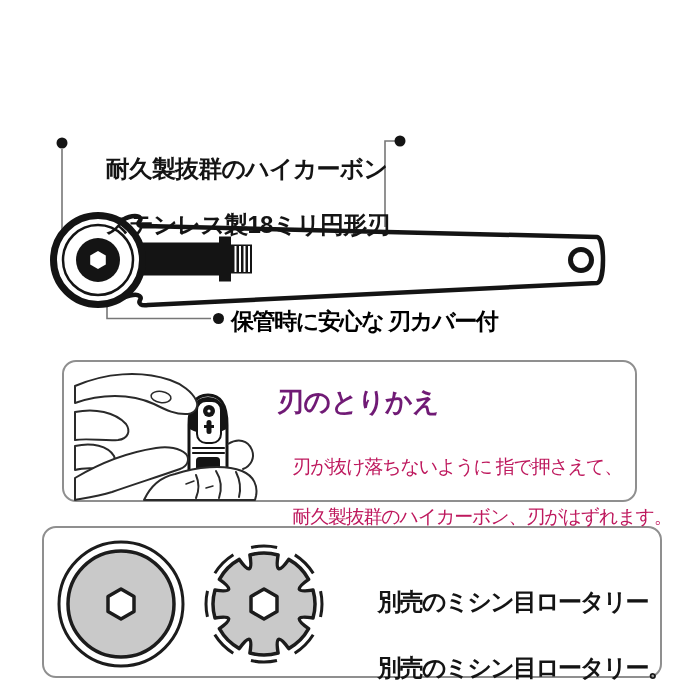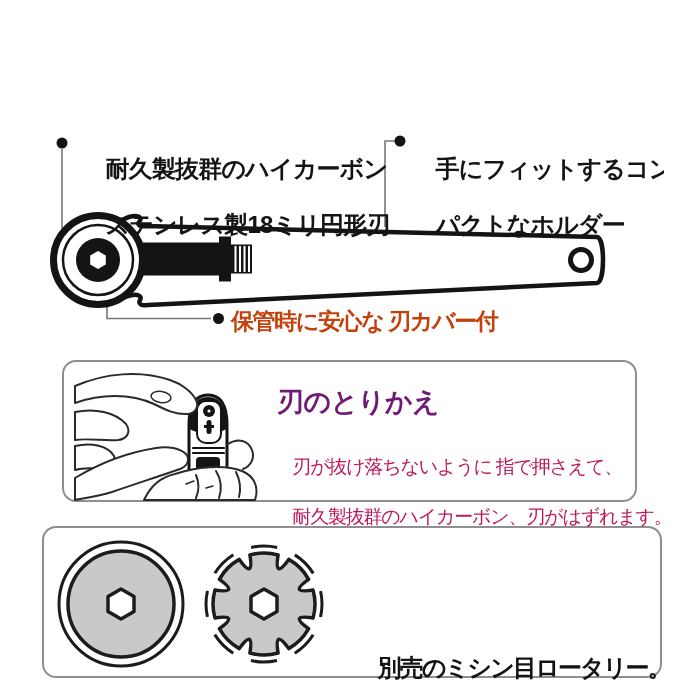--- a/index.html
+++ b/index.html
@@ -3,21 +3,21 @@
 <meta charset="utf-8">
 <style>
   html,body{margin:0;padding:0;background:#fff;}
   .canvas{
     position:relative;width:664px;height:700px;background:#ffffff;overflow:hidden;
     font-family:"Liberation Sans",sans-serif;color:#141414;margin-top:48px;
   }
   .art{position:absolute;left:0;top:0;width:700px;height:700px;z-index:1;}
   .txt{position:absolute;z-index:2;white-space:pre;}
   .callout{font-size:24px;line-height:28px;font-weight:600;letter-spacing:-0.8px;color:#141414;}
-  .callout-cover{font-size:23px;font-weight:600;letter-spacing:-1.4px;color:#c2410c;}
+  .callout-cover{font-size:23px;font-weight:600;letter-spacing:-1.4px;color:#000000;}
   .round-box{
     position:absolute;z-index:0;background:#fff;border:2px solid #8f8f8f;border-radius:14px;
     box-sizing:border-box;
   }
   .box-title{font-size:27px;font-weight:700;letter-spacing:-0.5px;color:#701a75;}
   .box-body{font-size:19px;line-height:25px;font-weight:500;letter-spacing:-1.2px;color:#be185d;}
   .spare-text{font-size:24px;line-height:33px;font-weight:600;letter-spacing:-1.8px;color:#141414;}
   .spare-line3{font-size:22px;letter-spacing:-2.2px;}
   .logo{position:absolute;left:601px;top:670px;z-index:2;display:flex;align-items:flex-end;}
   .logo-tiles{display:flex;gap:2px;}
@@ -119,34 +119,30 @@
     </g>
   </svg>
 
   <div class="round-box" style="left:62px;top:312px;width:575px;height:142px;"></div>
   <div class="round-box" style="left:42px;top:478px;width:620px;height:152px;"></div>
 
   <div class="txt callout" style="left:82px;top:79px;">
     <span>耐久製抜群のハイカーボン</span><br>
     <span>ステンレス製18ミリ円形刃</span>
   </div>
-  <div class="txt callout" style="left:412px;top:79px;">
-    <span>手にフィットするコン</span><br>
-    <span>パクトなホルダー</span>
-  </div>
   <div class="txt callout-cover" style="left:231px;top:258px;">保管時に安心な 刃カバー付</div>
 
   <div class="txt box-title" style="left:277px;top:336px;">刃のとりかえ</div>
   <div class="txt box-body" style="left:276px;top:381px;">
     <span>刃が抜け落ちないように 指で押さえて、</span><br>
     <span>耐久製抜群のハイカーボン、刃がはずれます。</span>
   </div>
 
   <div class="txt spare-text" style="left:358px;top:504px;">
-    <br>
+    <span>別売のミシン目ロータリー</span><br>
     <span>別売のミシン目ロータリー。</span><br>
     <span class="spare-line3">（ハイカーボンステンレス刃）</span>
   </div>
 
   <div class="logo">
     <div class="logo-tiles">
       <div class="logo-tile">
         <span class="logo-letter">O</span>
       </div>
       <div class="logo-tile">

